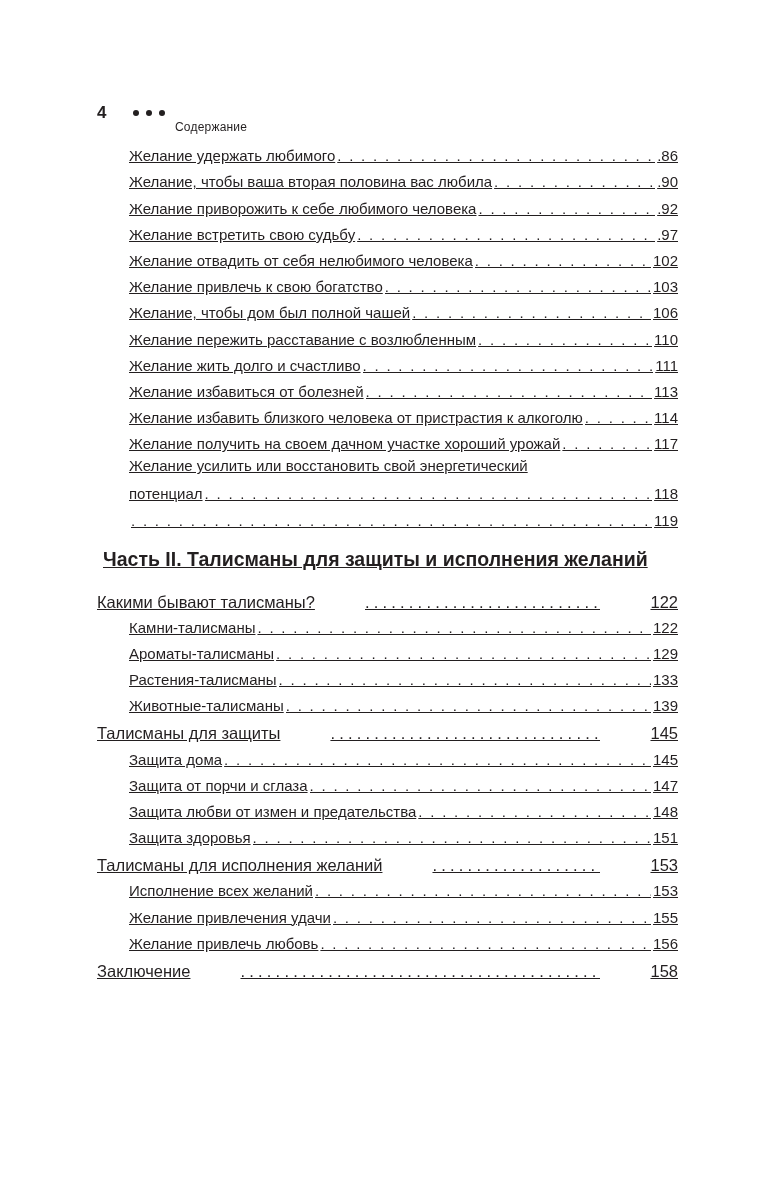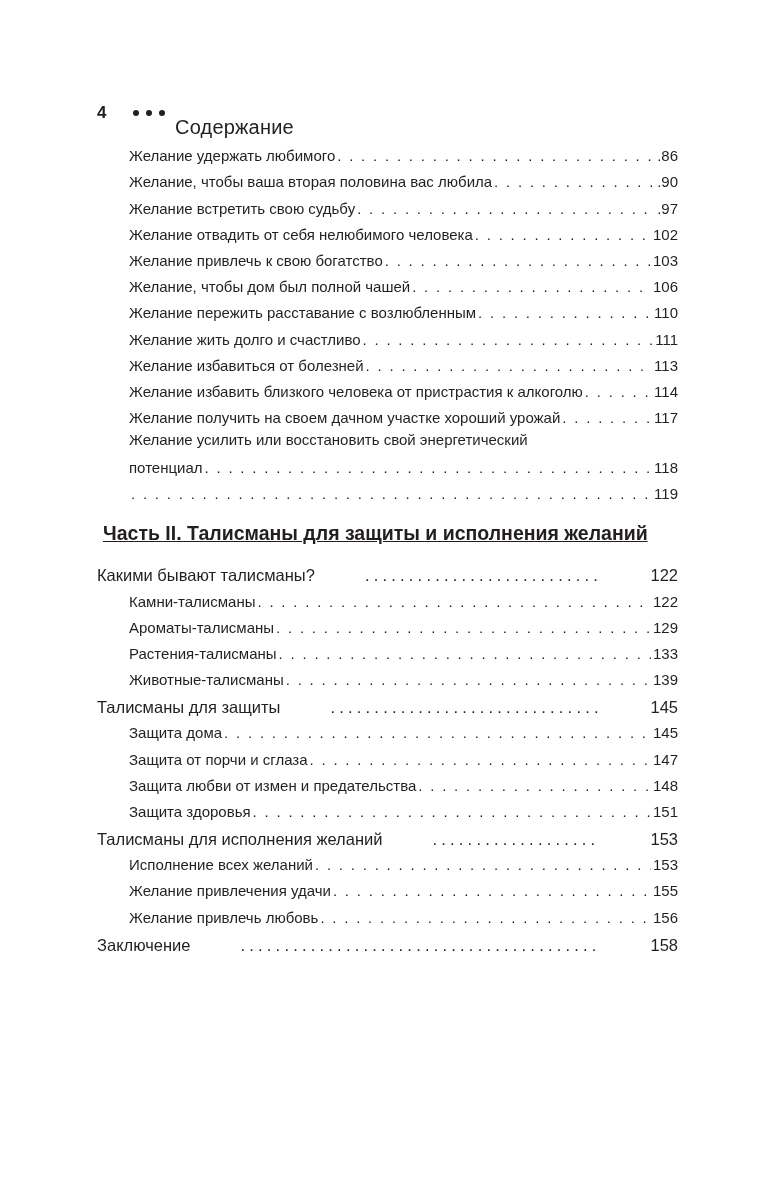--- a/index.html
+++ b/index.html
@@ -8,25 +8,25 @@
       font-family: "Liberation Sans", "DejaVu Sans", sans-serif;
       color: #231f20;
     }
     .header {
       position: absolute; left: 97px; top: 100px;
       display: flex; align-items: center; height: 26px;
     }
     .page-num { font-weight: bold; font-size: 17px; width: 36px; }
     .dots-mark { display: flex; gap: 7px; margin-right: 10px; }
     .dots-mark span { width: 6px; height: 6px; border-radius: 50%; background: #231f20; display: inline-block; }
-    .running-title { font-size: 20px; letter-spacing: 0.2px; margin-top: 28px; }
+    .running-title { font-size: 12px; letter-spacing: 0.2px; margin-top: 28px; }
 
     .toc { position: absolute; left: 97px; top: 140px; width: 581px; }
     .row {
-      display: flex; align-items: flex-end; height: 26.2px; font-size: 15px; line-height: 20px;
+      display: flex; align-items: flex-end; height: 26.2px; font-size: 15px; line-height: 20px; text-decoration: underline;
     }
     .row.sub { padding-left: 32px; }
     .row.main { font-size: 16.5px; height: 27px; gap: 48px; }
     .row .label { white-space: nowrap; }
     .row .leader {
       flex: 1; overflow: hidden; white-space: nowrap; margin: 0 2px;
       letter-spacing: 5.3px; color: #231f20;
     }
     .row .leader::after {
       content: ". . . . . . . . . . . . . . . . . . . . . . . . . . . . . . . . . . . . . . . . . . . . . . . . . . . . . . . . . . . . . . . . . . . . . . . . . . . .";
@@ -64,20 +64,25 @@
         <span class="label">Желание удержать любимого</span>
         <span class="leader"></span>
         <span class="page">.86</span>
       </div>
       <div class="row sub">
         <span class="label">Желание, чтобы ваша вторая половина вас любила</span>
         <span class="leader"></span>
         <span class="page">.90</span>
       </div>
       <div class="row sub">
+        <span class="label">Желание приворожить к себе любимого человека</span>
+        <span class="leader"></span>
+        <span class="page">.92</span>
+      </div>
+      <div class="row sub">
         <span class="label">Желание встретить свою судьбу</span>
         <span class="leader"></span>
         <span class="page">.97</span>
       </div>
       <div class="row sub">
         <span class="label">Желание отвадить от себя нелюбимого человека</span>
         <span class="leader"></span>
         <span class="page">102</span>
       </div>
       <div class="row sub">

